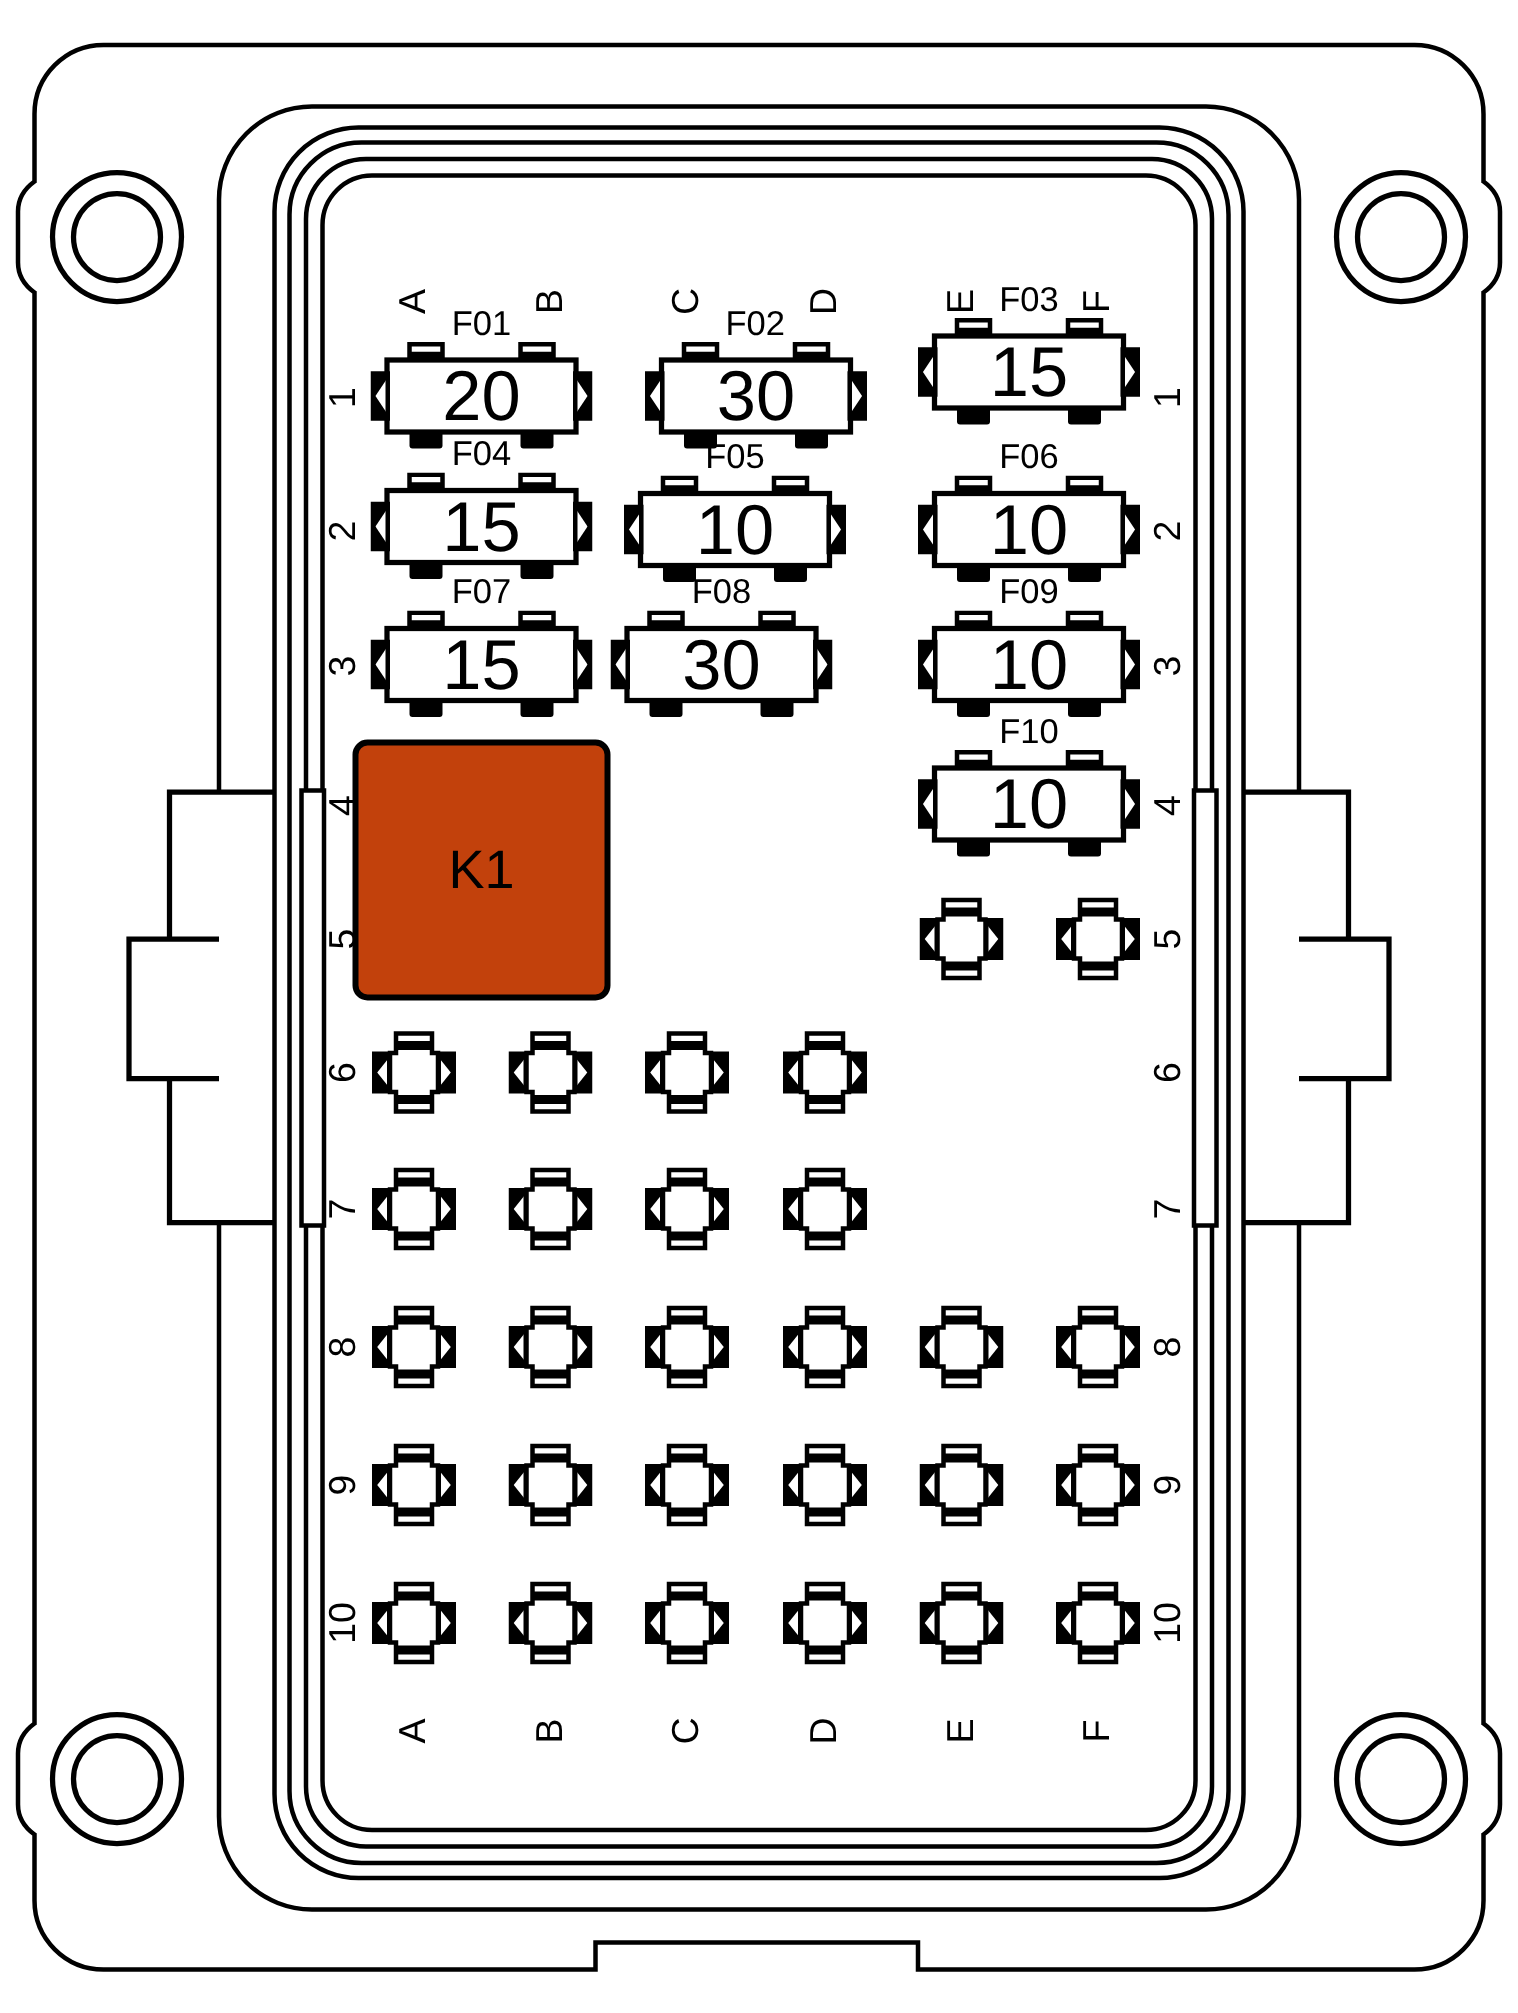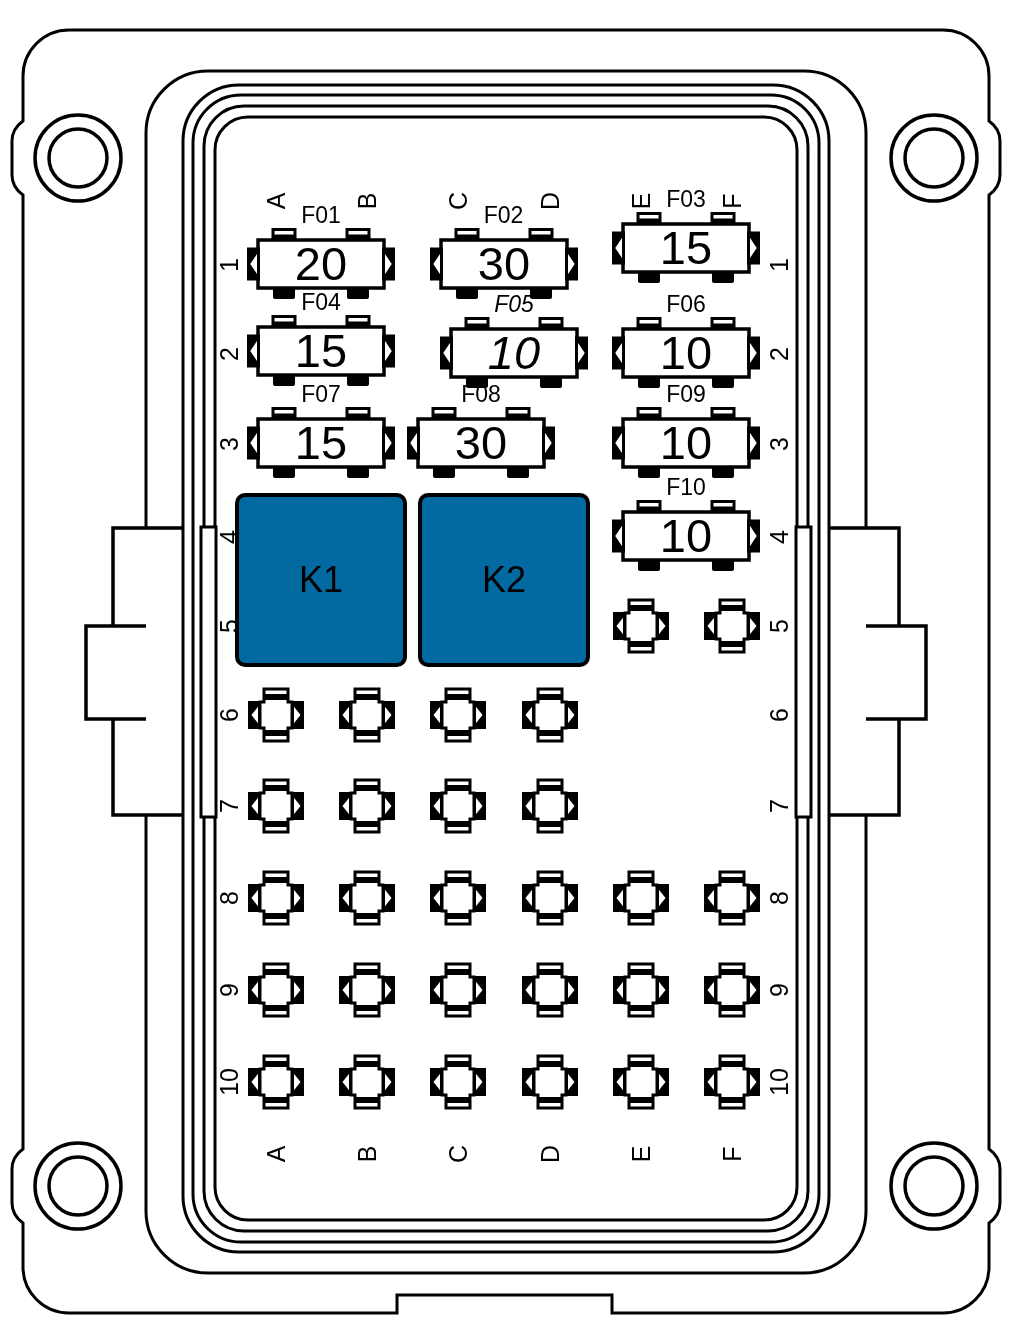--- a/index.html
+++ b/index.html
@@ -7,21 +7,21 @@
          font-family:"Liberation Sans", sans-serif;color:#000;}
   .bg{position:absolute;left:0;top:0;}
   #layer{position:absolute;left:0;top:0;width:100%;height:100%;}
   .rlabel{position:absolute;transform:translate(-50%,-50%) rotate(-90deg);
           font-size:25px;line-height:1;white-space:nowrap;}
   .fuse{position:absolute;width:148px;}
   .fuse-label{position:absolute;left:0;top:0;width:148px;text-align:center;
               font-size:23px;line-height:22px;}
   .fuse-svg{position:absolute;left:0;top:24px;}
   .cross{position:absolute;}
-  .relay{position:absolute;background:#0369a1;border:4px solid #000;border-radius:10px;
+  .relay{position:absolute;background:#c2410c;border:4px solid #000;border-radius:10px;
          display:flex;align-items:center;justify-content:center;font-size:36px;box-sizing:border-box;}
   .amp{font-size:47px;}
   svg text{font-family:"Liberation Sans", sans-serif;fill:#000;}
 </style>
 </head>
 <body>
 
 <div class="stage">
 
   <svg class="bg" width="1012" height="1342" viewBox="0 0 1012 1342">
@@ -97,23 +97,20 @@
       <div class="rlabel" style="left:458px;top:1154px;">C</div>
       <div class="rlabel" style="left:549.5px;top:201px;">D</div>
       <div class="rlabel" style="left:549.5px;top:1154px;">D</div>
       <div class="rlabel" style="left:640.5px;top:201px;">E</div>
       <div class="rlabel" style="left:640.5px;top:1154px;">E</div>
       <div class="rlabel" style="left:731.5px;top:201px;">F</div>
       <div class="rlabel" style="left:731.5px;top:1154px;">F</div>
       <div class="relay" style="left:235px;top:493px;width:172px;height:174px;">
         <span>K1</span>
       </div>
-      <div class="relay" style="left:418px;top:493px;width:172px;height:174px;">
-        <span>K2</span>
-      </div>
       <div class="fuse" style="left:247px;top:204px;height:98px;">
         <div class="fuse-label">F01</div>
         <svg class="fuse-svg" width="148" height="74" viewBox="0 0 148 74">
     <rect x="26" y="1.5" width="22" height="11" fill="#fff" stroke="#000" stroke-width="3"></rect>
     <rect x="100" y="1.5" width="22" height="11" fill="#fff" stroke="#000" stroke-width="3"></rect>
     <rect x="26" y="6.5" width="22" height="7" fill="#000"></rect>
     <rect x="100" y="6.5" width="22" height="7" fill="#000"></rect>
     <rect x="26" y="58" width="22" height="13" rx="2" fill="#000"></rect>
     <rect x="100" y="58" width="22" height="13" rx="2" fill="#000"></rect>
     <rect x="11" y="12" width="126" height="48" fill="#fff" stroke="#000" stroke-width="3.5"></rect>
@@ -208,21 +205,21 @@
     <g>
       <rect x="136.5" y="21" width="10" height="30" fill="#fff" stroke="#000" stroke-width="3"></rect>
       <polygon points="146.5,21 136.5,21 146.5,36" fill="#000"></polygon>
       <polygon points="146.5,51 136.5,51 146.5,36" fill="#000"></polygon>
       <line x1="136.5" y1="21" x2="146.5" y2="36" stroke="#000" stroke-width="3"></line>
       <line x1="136.5" y1="51" x2="146.5" y2="36" stroke="#000" stroke-width="3"></line>
     </g>
     <text class="amp" x="74" y="52" text-anchor="middle">15</text>
   </svg>
       </div>
-      <div class="fuse" style="left:440px;top:293px;height:98px;font-style:italic;">
+      <div class="fuse" style="left:416px;top:293px;height:98px;">
         <div class="fuse-label">F05</div>
         <svg class="fuse-svg" width="148" height="74" viewBox="0 0 148 74">
     <rect x="26" y="1.5" width="22" height="11" fill="#fff" stroke="#000" stroke-width="3"></rect>
     <rect x="100" y="1.5" width="22" height="11" fill="#fff" stroke="#000" stroke-width="3"></rect>
     <rect x="26" y="6.5" width="22" height="7" fill="#000"></rect>
     <rect x="100" y="6.5" width="22" height="7" fill="#000"></rect>
     <rect x="26" y="58" width="22" height="13" rx="2" fill="#000"></rect>
     <rect x="100" y="58" width="22" height="13" rx="2" fill="#000"></rect>
     <rect x="11" y="12" width="126" height="48" fill="#fff" stroke="#000" stroke-width="3.5"></rect>
     <g>

